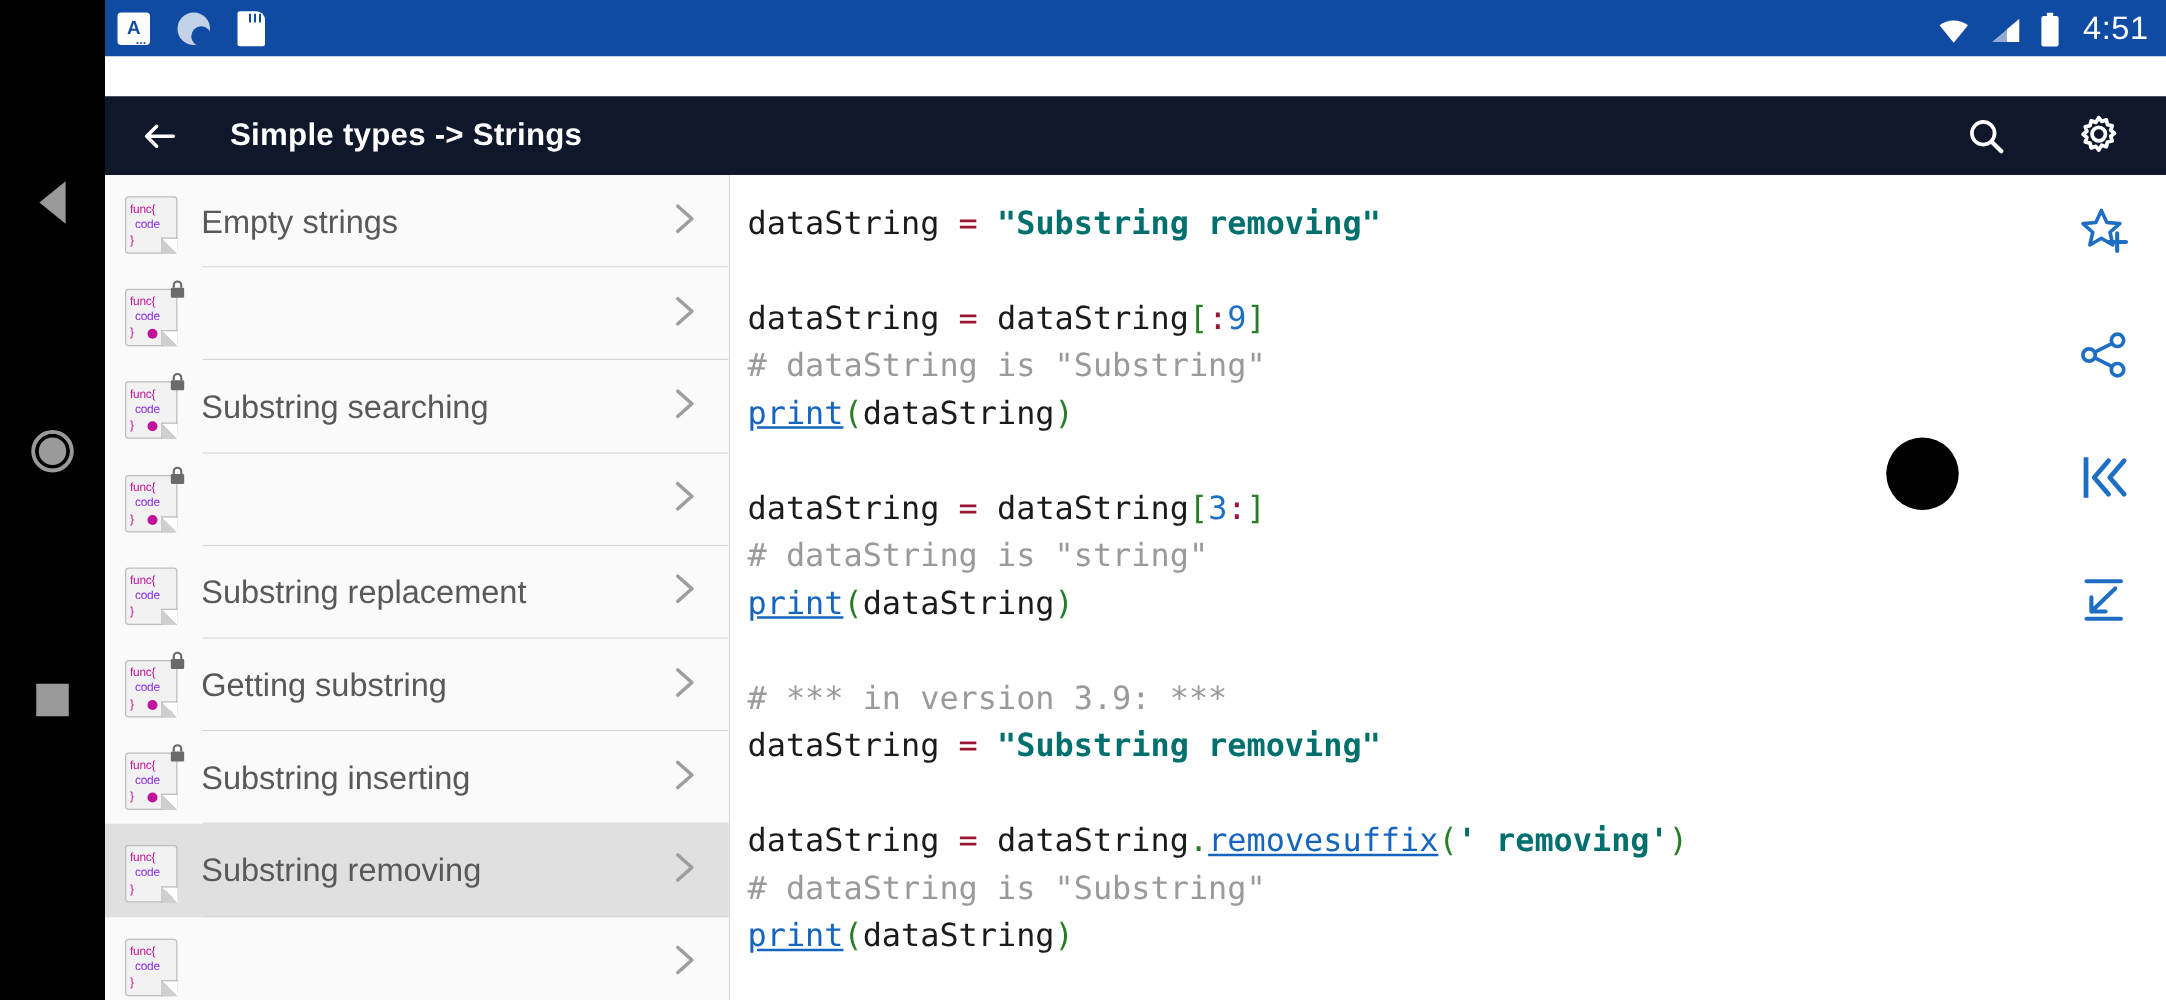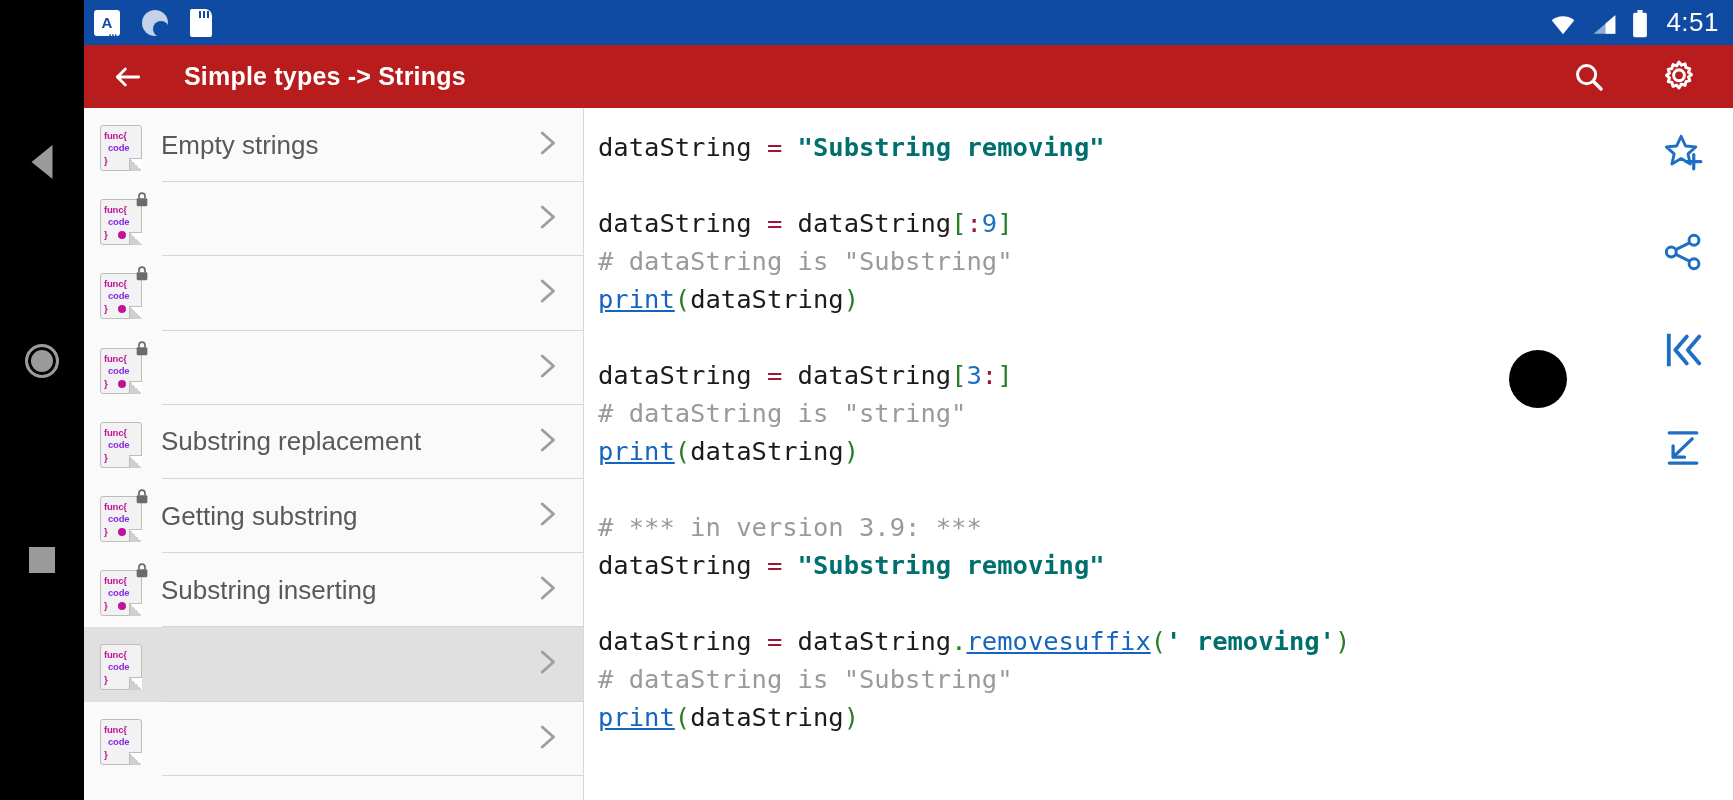--- a/index.html
+++ b/index.html
@@ -68,22 +68,22 @@
     border-radius:2px 7px 2px 2px; position:relative;
   }
   .ic-sd::after{
     content:""; position:absolute; top:2px; right:2px;
     width:11px;height:7px;
     background:repeating-linear-gradient(90deg,#0f4ba3 0 2px,#fff 2px 4px);
   }
 
   
   .appbar {
-    height:63px; background:#b91c1c;
-    display:flex; align-items:center; padding:0 20px 0 24px;
+    height:63px; background:#0f172a;
+    display:flex; align-items:center; padding:0 20px 0 24px;margin-top:32px;
   }
   .appbar-title {
     color:#fff; font-size:25px; font-weight:bold; margin-left:36px;
     letter-spacing:0.2px; white-space:nowrap;
   }
   .appbar-actions { margin-left:auto; display:flex; align-items:center; gap:50px; padding-right:14px;}
   .ab-icon { width:40px; height:40px; display:flex; align-items:center; justify-content:center; }
 
   
   .content { display:flex; height:692px; }
@@ -108,21 +108,21 @@
     border:1px solid #bdbdbd; border-radius:3px;
     font-family:"Liberation Sans", sans-serif;
   }
   .code-doc::after{
     content:""; position:absolute; right:-1px; bottom:-1px;
     width:12px;height:12px;
     background:linear-gradient(225deg,#fff 50%, #cfcfcf 50%);
     border-left:1px solid #bdbdbd; border-top:1px solid #bdbdbd;
   }
   .cd-l1,.cd-l2,.cd-l3 { position:absolute; left:3px; font-size:9.5px; line-height:1;
-                          color:#c2119b; font-weight:bold; letter-spacing:-0.2px;}
+                          color:#c2119b; font-weight:normal; letter-spacing:-0.2px;}
   .cd-l1{ top:5px; }
   .cd-l2{ top:17px; left:7px; color:#8a2be2; }
   .cd-l3{ top:30px; }
   .cd-dot{
     position:absolute; left:17px; top:31px; width:8px;height:8px;border-radius:50%;
     background:#c2119b;
   }
   .lock-badge{
     position:absolute; right:-2px; top:-2px; width:16px; height:17px;
   }
@@ -270,20 +270,21 @@
                 <span class="cd-l1">func{</span>
                 <span class="cd-l2">code</span>
                 <span class="cd-l3">}</span>
                 <span class="cd-dot"></span>
               </div>
               <svg class="lock-badge" viewBox="0 0 24 24">
                 <path fill="none" stroke="#6b6b6b" stroke-width="2.6" d="M7.5 10V7a4.5 4.5 0 0 1 9 0v3"></path>
                 <rect x="4" y="10" width="16" height="12" rx="1.6" fill="#6b6b6b"></rect>
               </svg>
             </div>
+            <div class="li-label">Substring searching</div>
             <div class="li-chevron"><svg width="30" height="38" viewBox="0 0 24 24">
                 <path fill="none" stroke="#9e9e9e" stroke-width="2.3" stroke-linecap="round" stroke-linejoin="round" d="M9 4l9 8-9 8"></path>
               </svg></div>
             <div class="li-sep"></div>
           </div>
           <div class="list-item">
             <div class="li-icon-wrap">
               <div class="code-doc">
                 <span class="cd-l1">func{</span>
                 <span class="cd-l2">code</span>
@@ -353,20 +354,21 @@
             <div class="li-sep"></div>
           </div>
           <div class="list-item selected">
             <div class="li-icon-wrap">
               <div class="code-doc">
                 <span class="cd-l1">func{</span>
                 <span class="cd-l2">code</span>
                 <span class="cd-l3">}</span>
               </div>
             </div>
+            <div class="li-label">Substring removing</div>
             <div class="li-chevron"><svg width="30" height="38" viewBox="0 0 24 24">
                 <path fill="none" stroke="#9e9e9e" stroke-width="2.3" stroke-linecap="round" stroke-linejoin="round" d="M9 4l9 8-9 8"></path>
               </svg></div>
             <div class="li-sep"></div>
           </div>
           <div class="list-item">
             <div class="li-icon-wrap">
               <div class="code-doc">
                 <span class="cd-l1">func{</span>
                 <span class="cd-l2">code</span>

